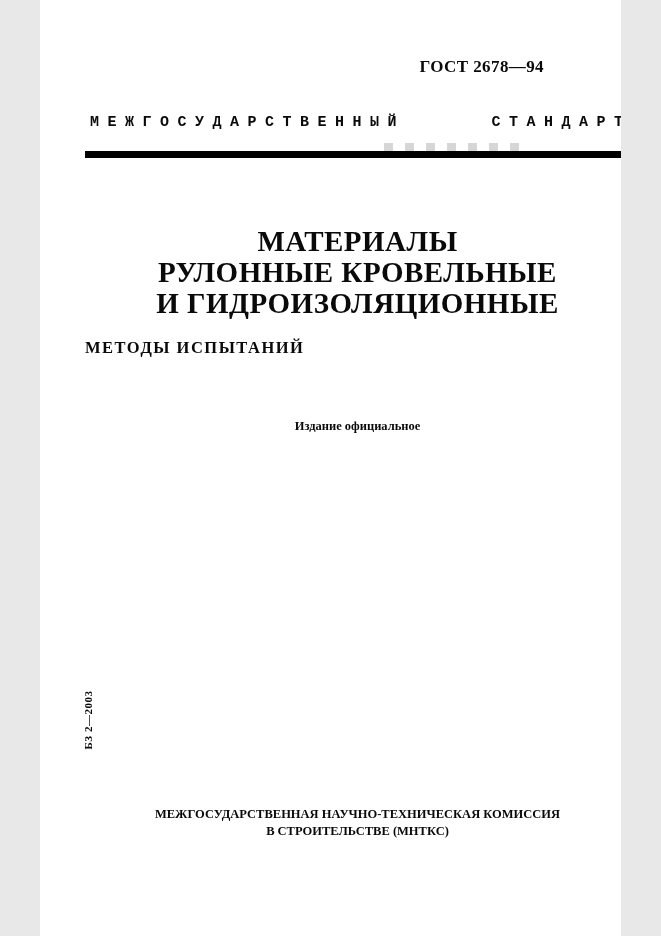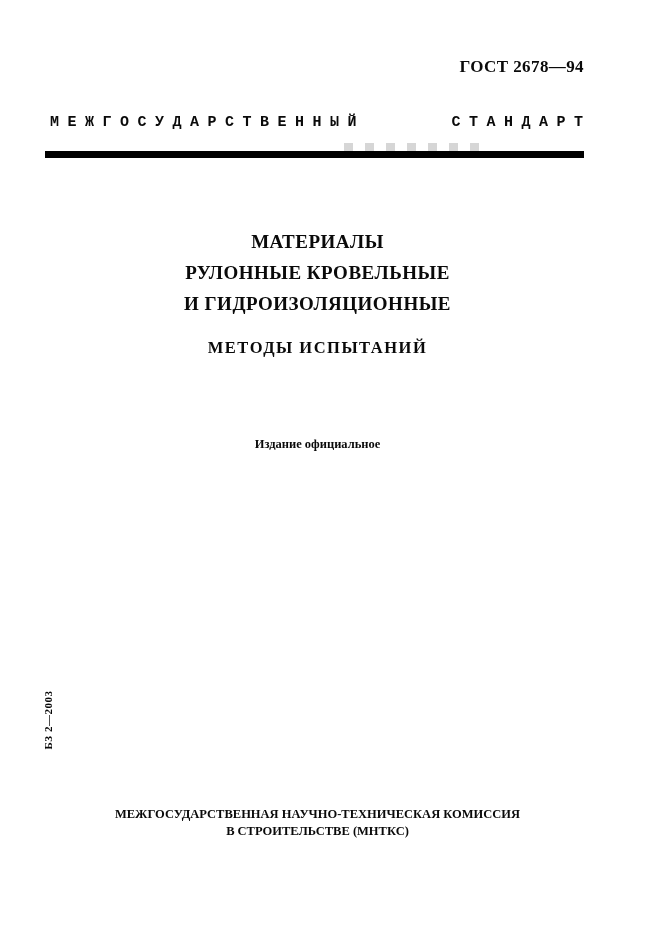--- a/index.html
+++ b/index.html
@@ -2,27 +2,28 @@
 <html lang="ru"><head>
 <meta charset="utf-8">
 <style>
   html, body {
     margin: 0;
     padding: 0;
     background: #e8e8e8;
   }
   .page {
     position: relative;
-    width: 661px;
+    width: 545px;
     height: 936px;
     margin: 0 auto;
     background: #ffffff;
     color: #0a0a0a;
     font-family: "Liberation Serif", "DejaVu Serif", serif;
     overflow: hidden;
+    padding-left: 36px;
   }
 
   
   .doc-number {
     position: absolute;
     top: 57px;
     right: 77px;
     font-size: 17px;
     font-weight: 700;
     letter-spacing: 0.4px;
@@ -70,41 +71,40 @@
     background: #000000;
   }
 
   
   .title-block {
     position: absolute;
     left: 45px;
     top: 226px;
     width: 545px;
     text-align: center;
-    font-size: 19px;
+    font-size: 29px;
     line-height: 31px;
     font-weight: 700;
     letter-spacing: 0.5px;
   }
 
   .subtitle {
     position: absolute;
     left: 45px;
     top: 338px;
     width: 545px;
-    text-align: center;
     font-size: 16.5px;
     font-weight: 700;
     letter-spacing: 1.5px;
   }
 
   .edition-note {
     position: absolute;
     left: 45px;
-    top: 437px;
+    top: 419px;
     width: 545px;
     text-align: center;
     font-size: 12.5px;
     font-weight: 700;
   }
 
   
   .side-mark {
     position: absolute;
     left: 13px;

